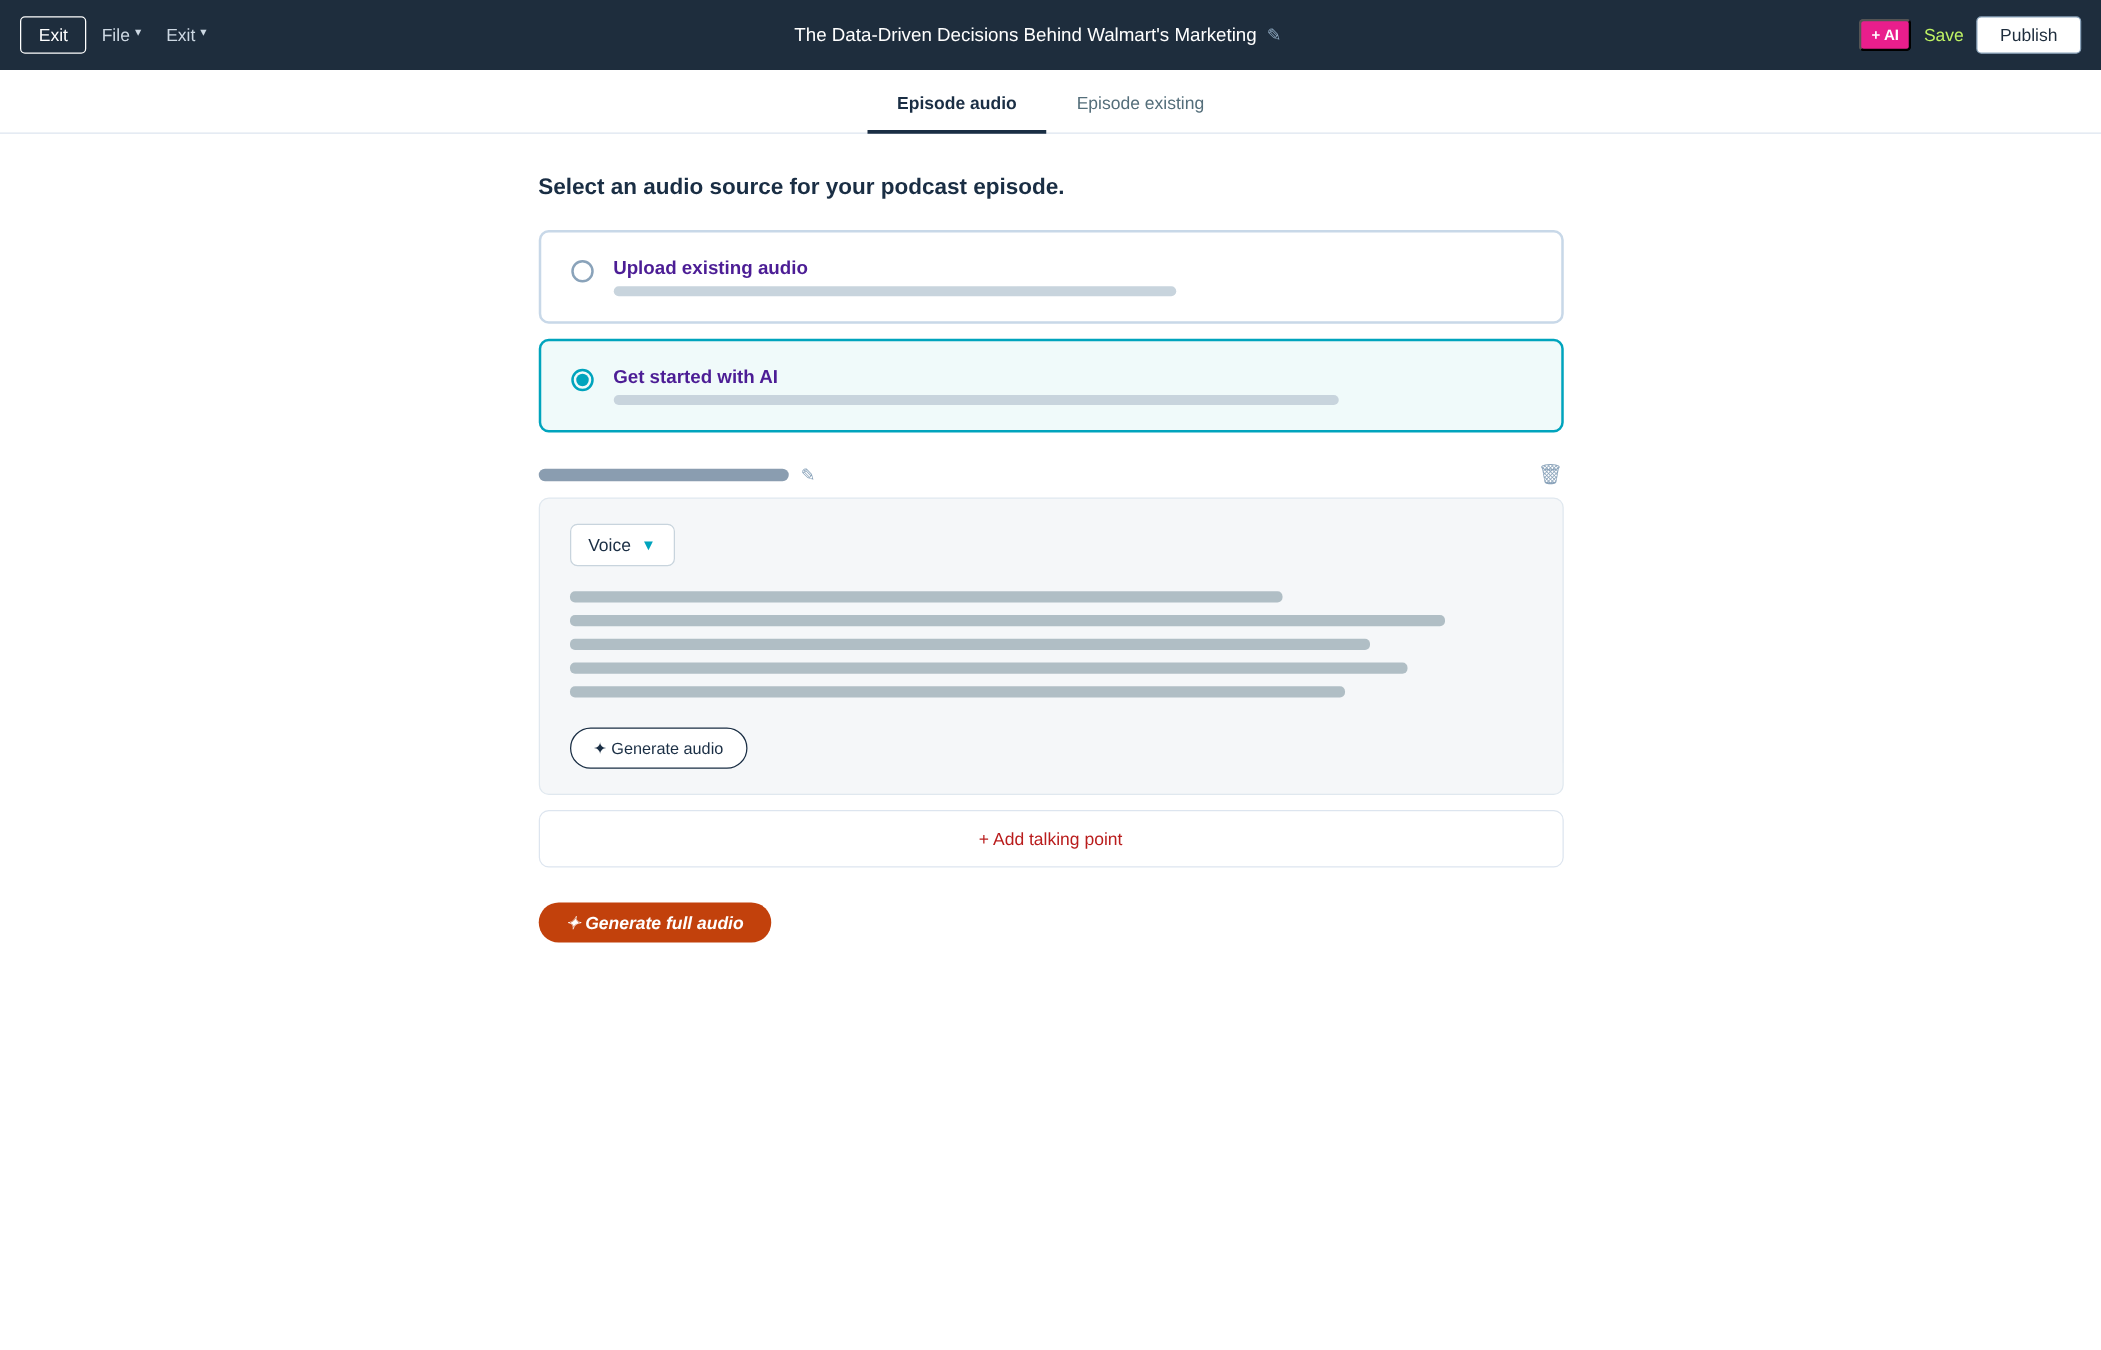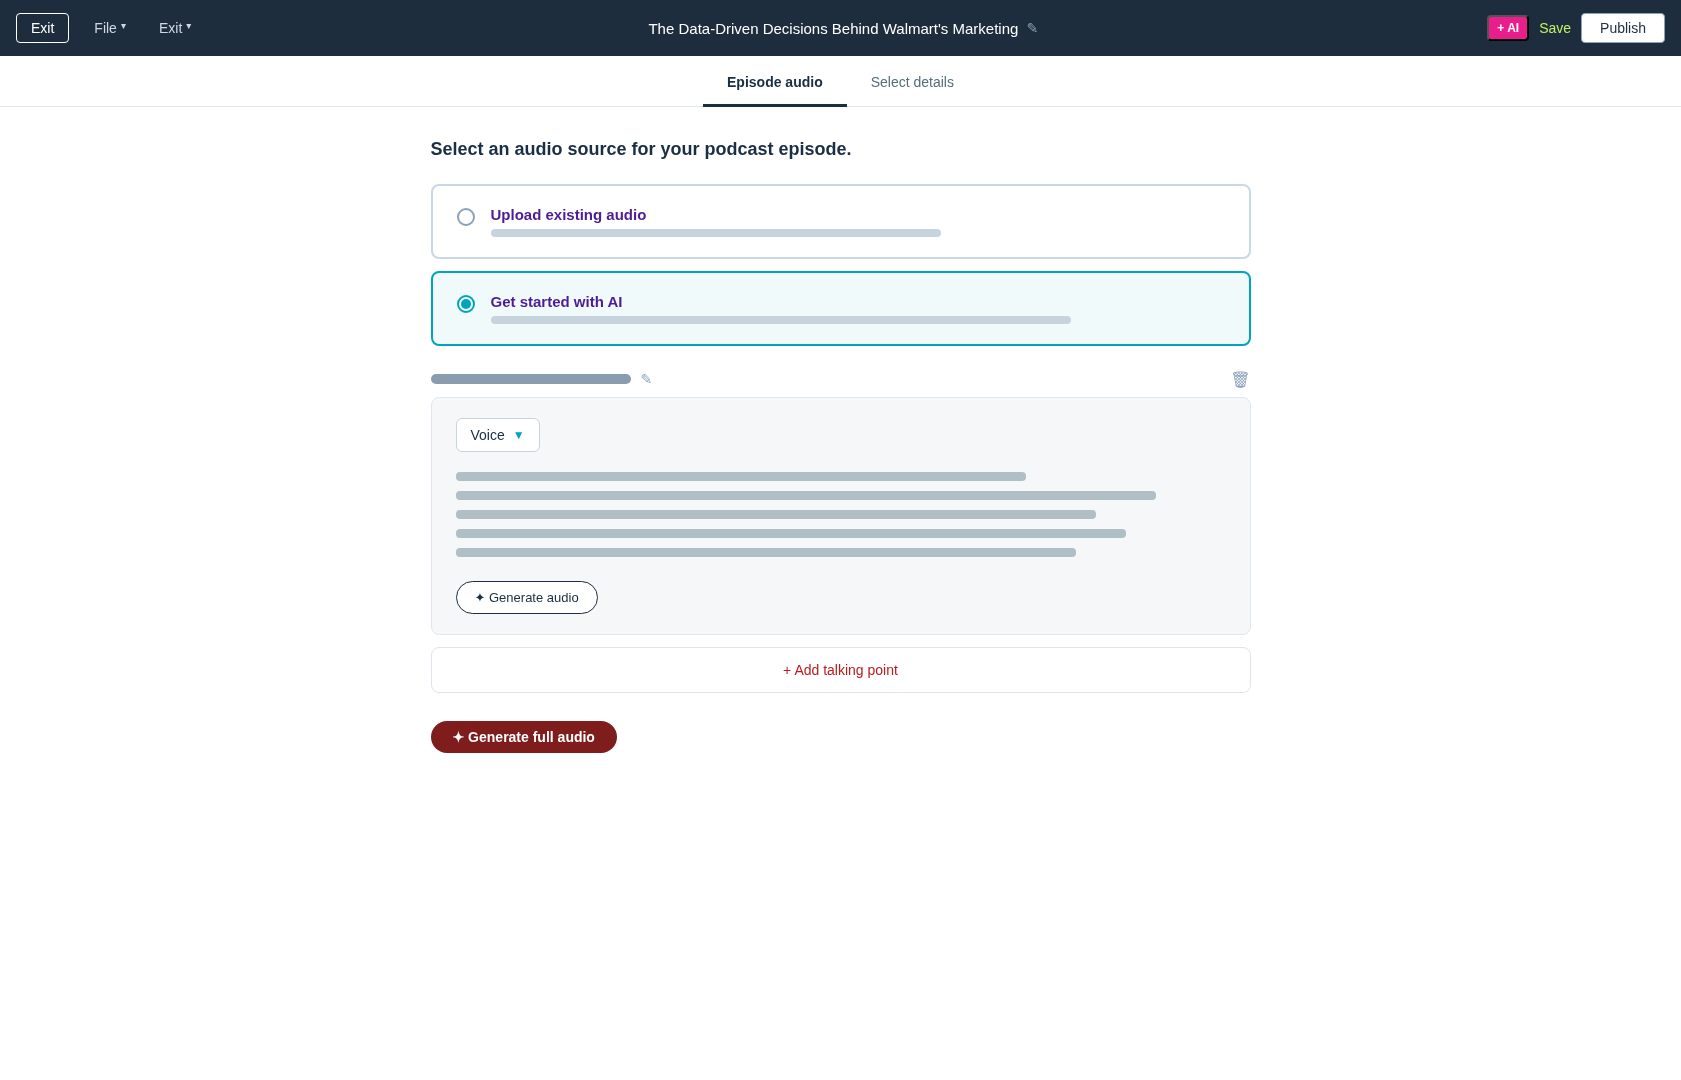--- a/index.html
+++ b/index.html
@@ -5,21 +5,21 @@
     * { box-sizing: border-box; margin: 0; padding: 0; }
     body { font-family: -apple-system, BlinkMacSystemFont, 'Segoe UI', Helvetica, Arial, sans-serif; background: #fff; color: #1a2e44; }
 
     
     .topnav {
       display: flex;
       align-items: center;
       background: #1e2d3d;
       height: 56px;
       padding: 0 16px;
-      gap: 17px;
+      gap: 4px;
     }
     .exit-btn {
       border: 1.5px solid #fff;
       background: transparent;
       color: #fff;
       padding: 6px 14px;
       border-radius: 4px;
       cursor: pointer;
       font-size: 14px;
       font-weight: 500;
@@ -271,28 +271,29 @@
     .full-audio-label {
       font-size: 15px;
       font-weight: 700;
       color: #00a4bd;
       margin-bottom: 14px;
     }
     .generate-full-btn {
       display: inline-flex;
       align-items: center;
       gap: 8px;
-      background: #7f1d1d;
+      background: #c2410c;
       color: #fff;
       border: none;
       border-radius: 24px;
       padding: 8px 22px;
       font-size: 14px;
       font-weight: 600;
       cursor: pointer;
+      font-style: italic;
     }
   </style>
 </head>
 <body>
 
 <nav class="topnav">
   <button class="exit-btn">Exit</button>
   <button class="nav-menu-item">
     <span>File</span>
     <span class="nav-chevron">▾</span>
@@ -307,21 +308,21 @@
   </div>
   <div class="nav-right">
     <button class="ai-badge">+ AI</button>
     <button class="save-btn">Save</button>
     <button class="publish-btn">Publish</button>
   </div>
 </nav>
 
 <div class="tabs-bar">
   <div class="tab active">Episode audio</div>
-  <div class="tab">Select details</div>
+  <div class="tab">Episode existing</div>
 </div>
 
 <div class="main">
   <div class="section-title">Select an audio source for your podcast episode.</div>
 
   <div class="option-card">
     <div class="radio"></div>
     <div class="option-content">
       <div class="option-title">Upload existing audio</div>
       <div class="option-desc-bar" style="width: 450px;"></div>

